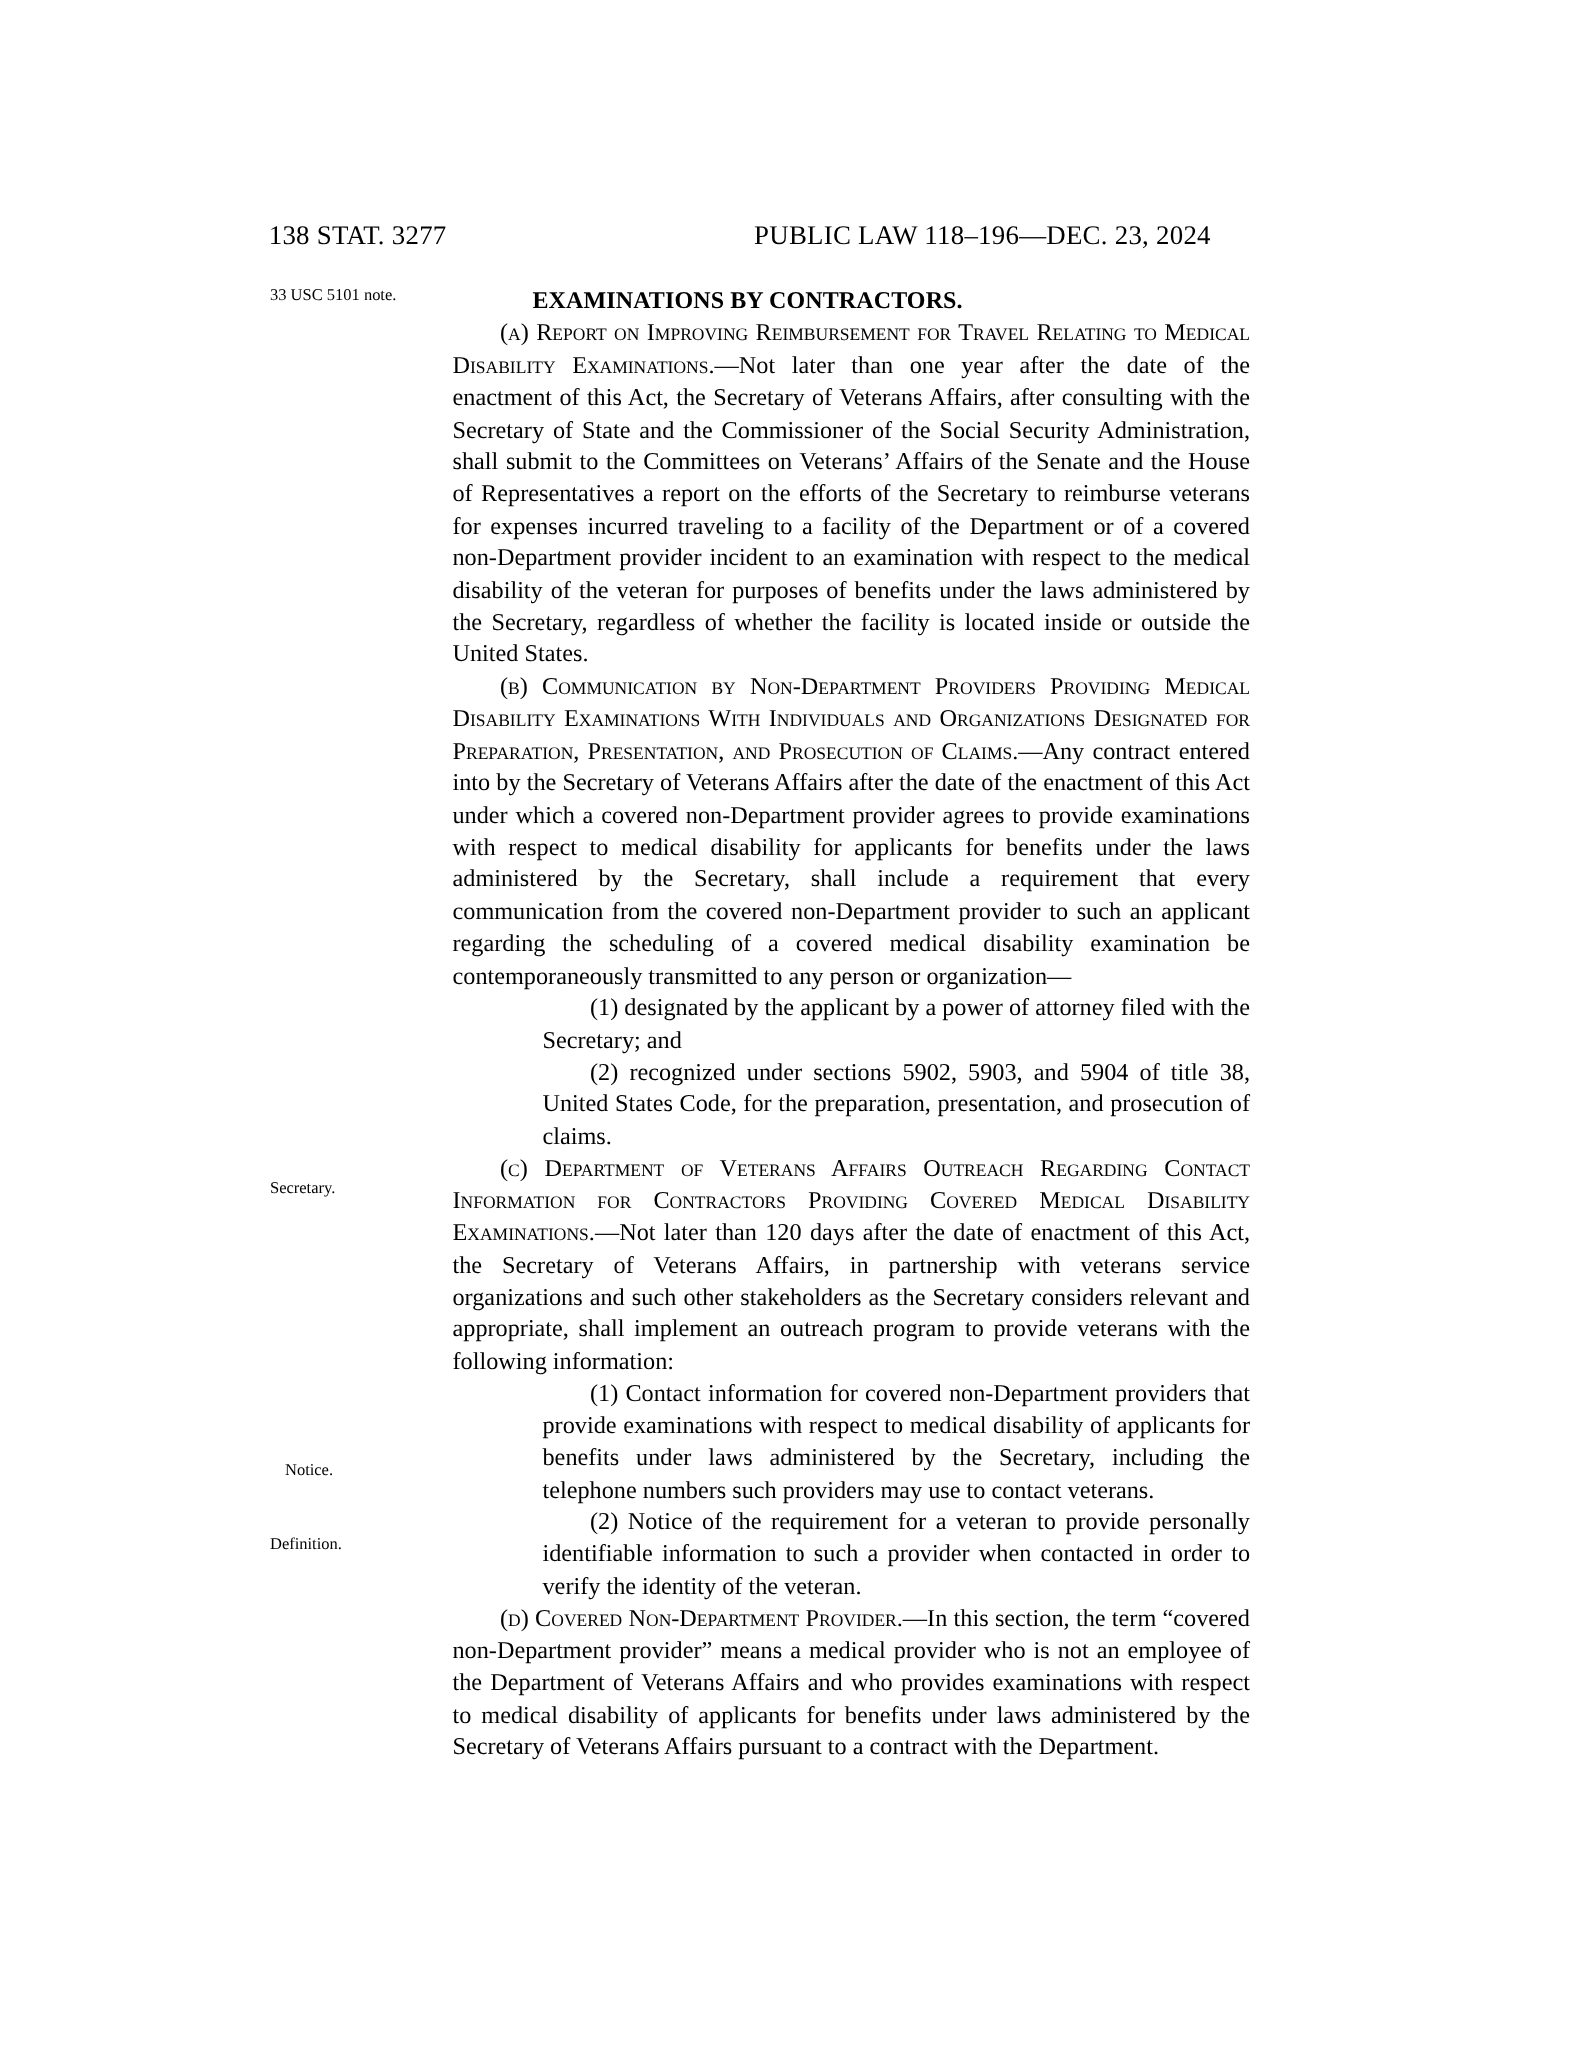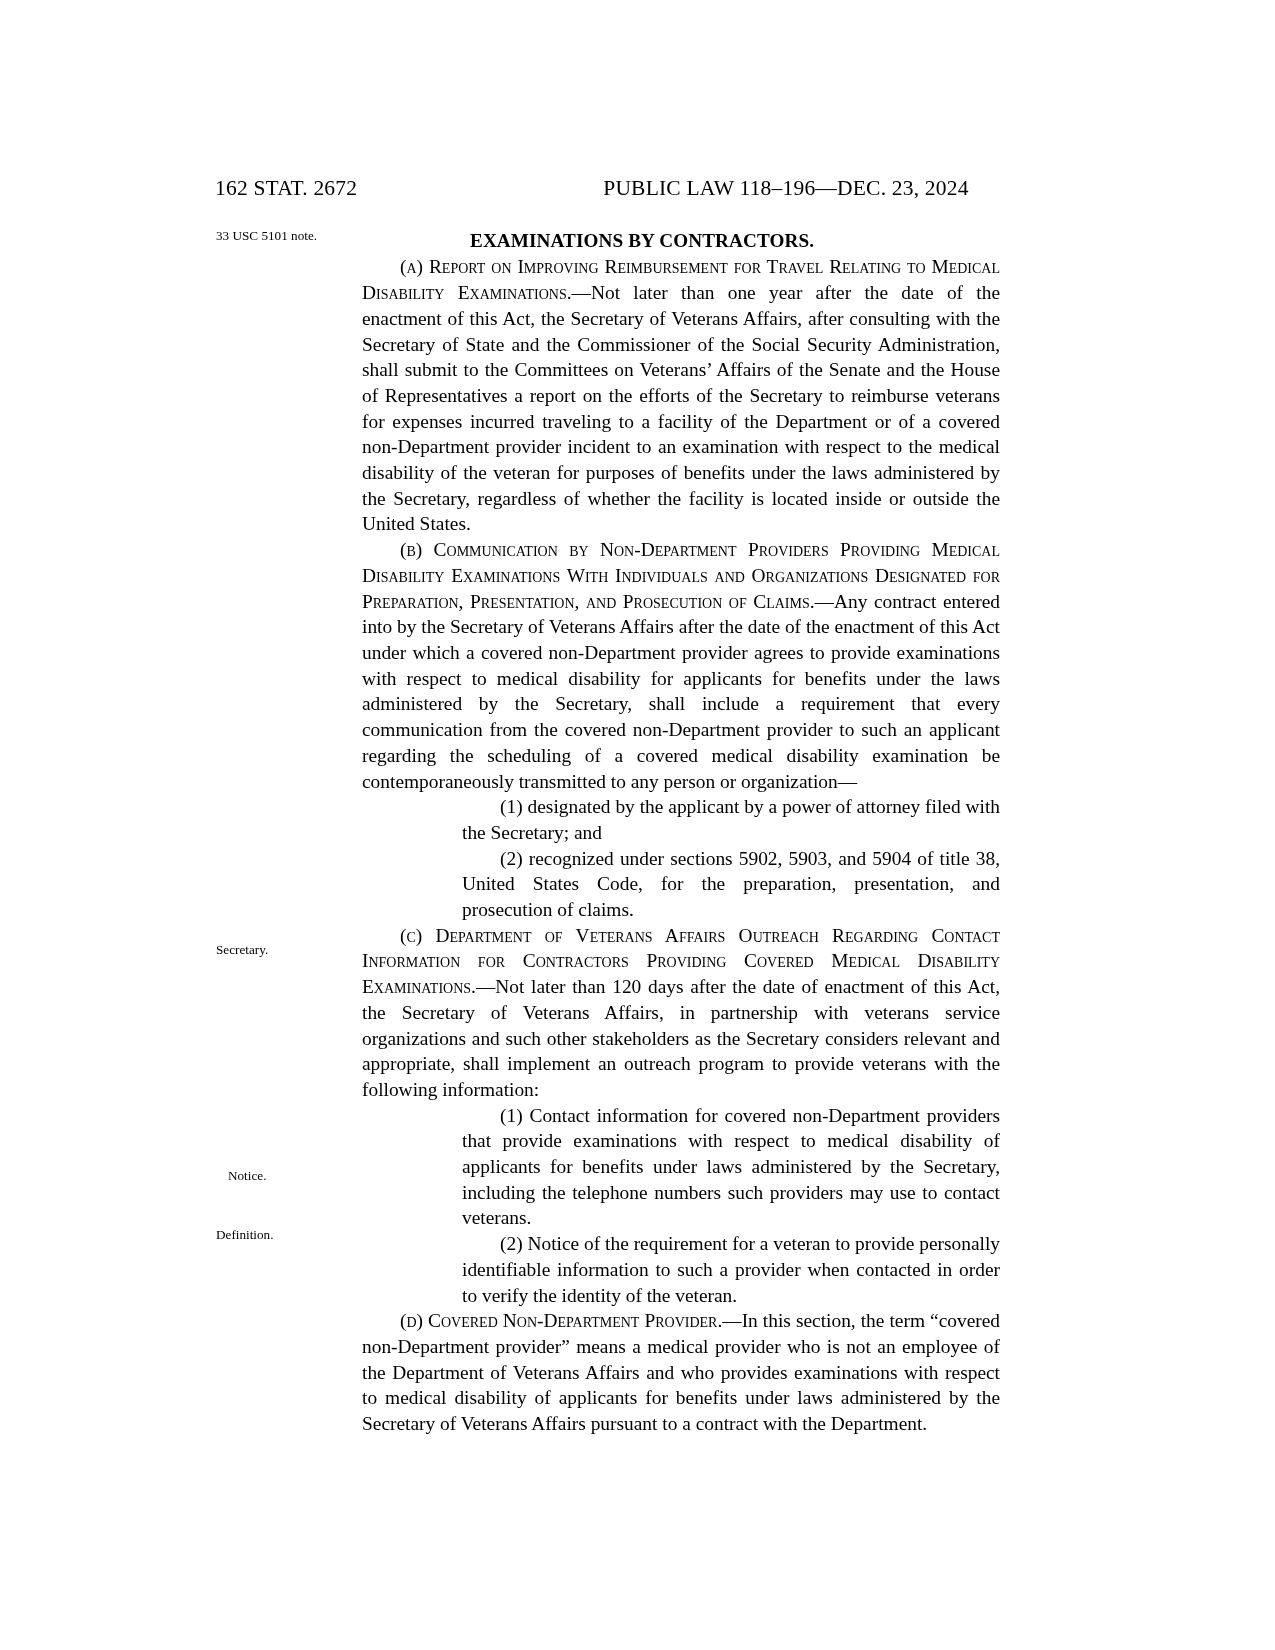--- a/index.html
+++ b/index.html
@@ -64,44 +64,44 @@
   .sec-head {
     font-weight: bold;
     text-align: justify;
     margin-bottom: 1px;
     font-size: 19.2px;
     letter-spacing: 0.1px;
   }
   .sec-head .l2 {
     display: block;
     text-align: left;
-    margin-left: 108px;
+    margin-left: 64px;
   }
   p {
     margin: 0;
     text-indent: 38px;
   }
   p.sub {
     text-indent: 0;
-    margin-left: 100px;
+    margin-left: 72px;
   }
   p.sub > .lead {
     padding-left: 38px;
   }
   .sc {
     font-variant: small-caps;
   }
 </style>
 </head>
 <body>
 
 <div class="page">
 
   <div class="runhead">
-    <span class="stat">162 STAT. 2672</span>
+    <span class="stat">138 STAT. 3277</span>
     <span class="law">PUBLIC LAW 118–196—DEC. 23, 2024</span>
   </div>
 
   <div class="sidenotes">
     <div class="sidenote" style="top:0px;">
       <span>33 USC 5101 note.</span>
     </div>
     <div class="sidenote" style="top:714px;">
       <span>Secretary.</span>
     </div>

